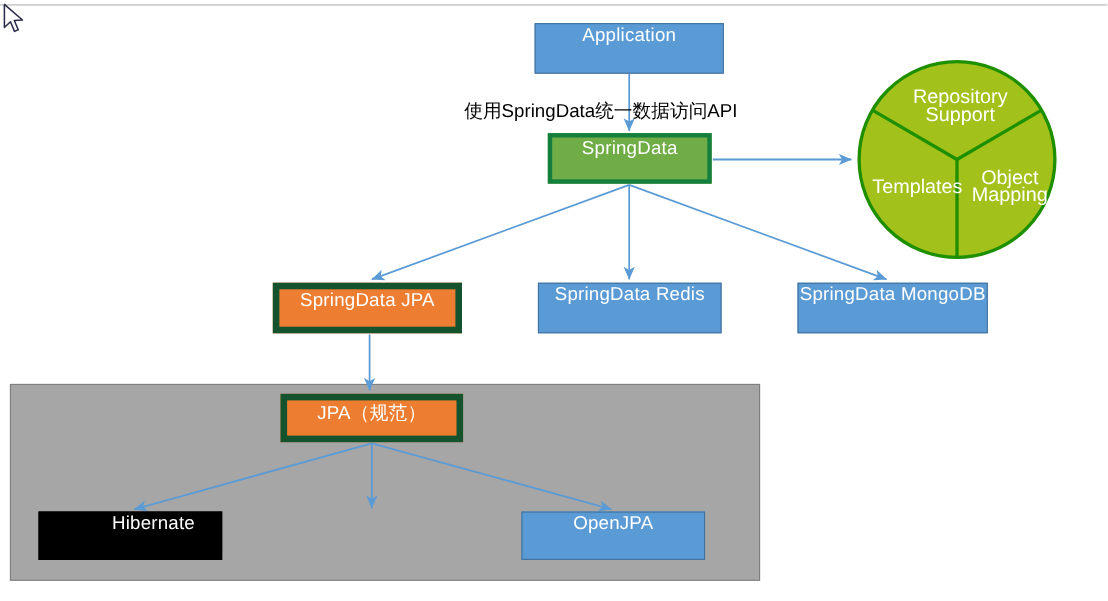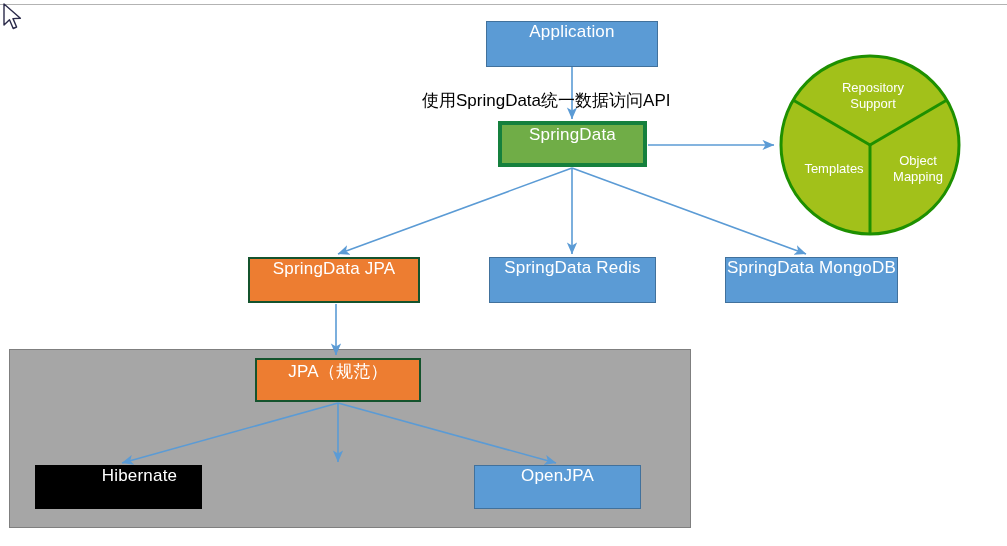--- a/index.html
+++ b/index.html
@@ -49,21 +49,21 @@
   .node.blue {
     background: #5b9bd5;
     border: 1px solid #41719c;
   }
   .node.green {
     background: #70ad47;
     border: 4px solid #15803d;
   }
   .node.orange {
     background: #ed7d31;
-    border: 2px solid #14532d;
+    border: 6px solid #14532d;
   }
   .node.black {
     background: #000000;
     border: 1px solid #000000;
   }
   #node-application { left: 486px; top: 21px;  width: 172px; height: 46px; }
   #node-springdata   { left: 498px; top: 121px; width: 149px; height: 46px; }
   #node-jpa          { left: 248px; top: 257px; width: 172px; height: 46px; }
   #node-redis        { left: 489px; top: 257px; width: 167px; height: 46px; }
   #node-mongodb      { left: 725px; top: 257px; width: 173px; height: 46px; }
@@ -95,21 +95,21 @@
     position: absolute;
     left: 778px;
     top: 54px;
     width: 184px;
     height: 182px;
     z-index: 4;
   }
   .pie-label {
     position: absolute;
     color: #ffffff;
-    font-size: 13px;
+    font-size: 18px;
     line-height: 16px;
     text-align: center;
     white-space: nowrap;
     pointer-events: none;
   }
   #pie-label-repository { left: 48px;  top: 26px;  width: 94px; }
   #pie-label-templates  { left: 6px;   top: 107px; width: 100px; }
   #pie-label-object     { left: 102px;  top: 99px;  width: 76px; }
 
   #cursor {

